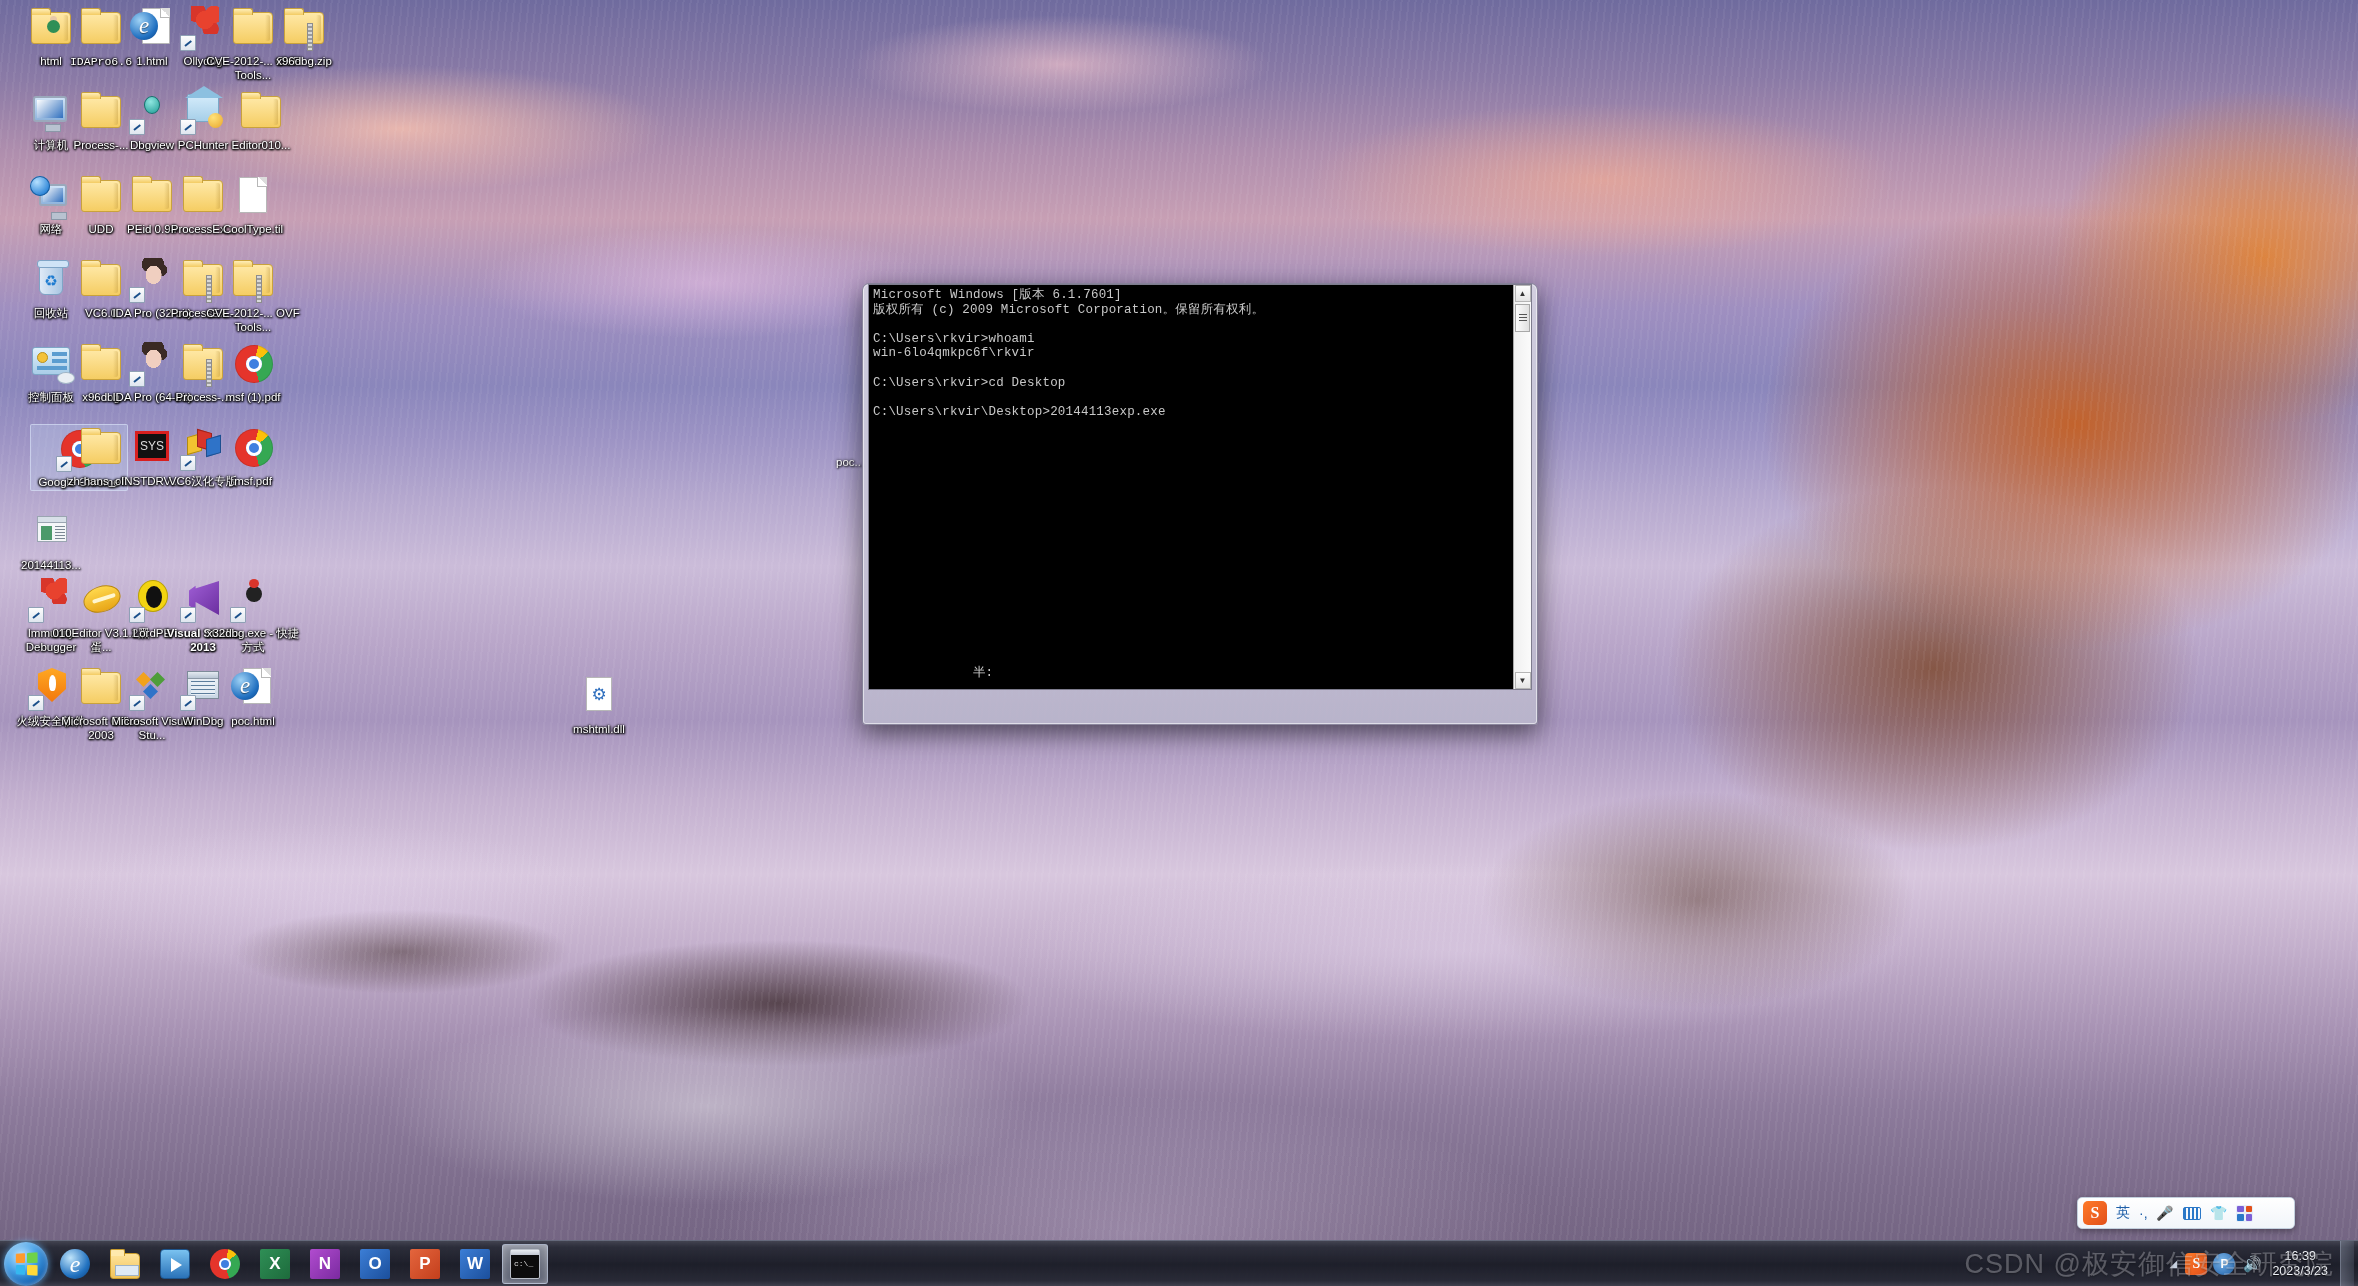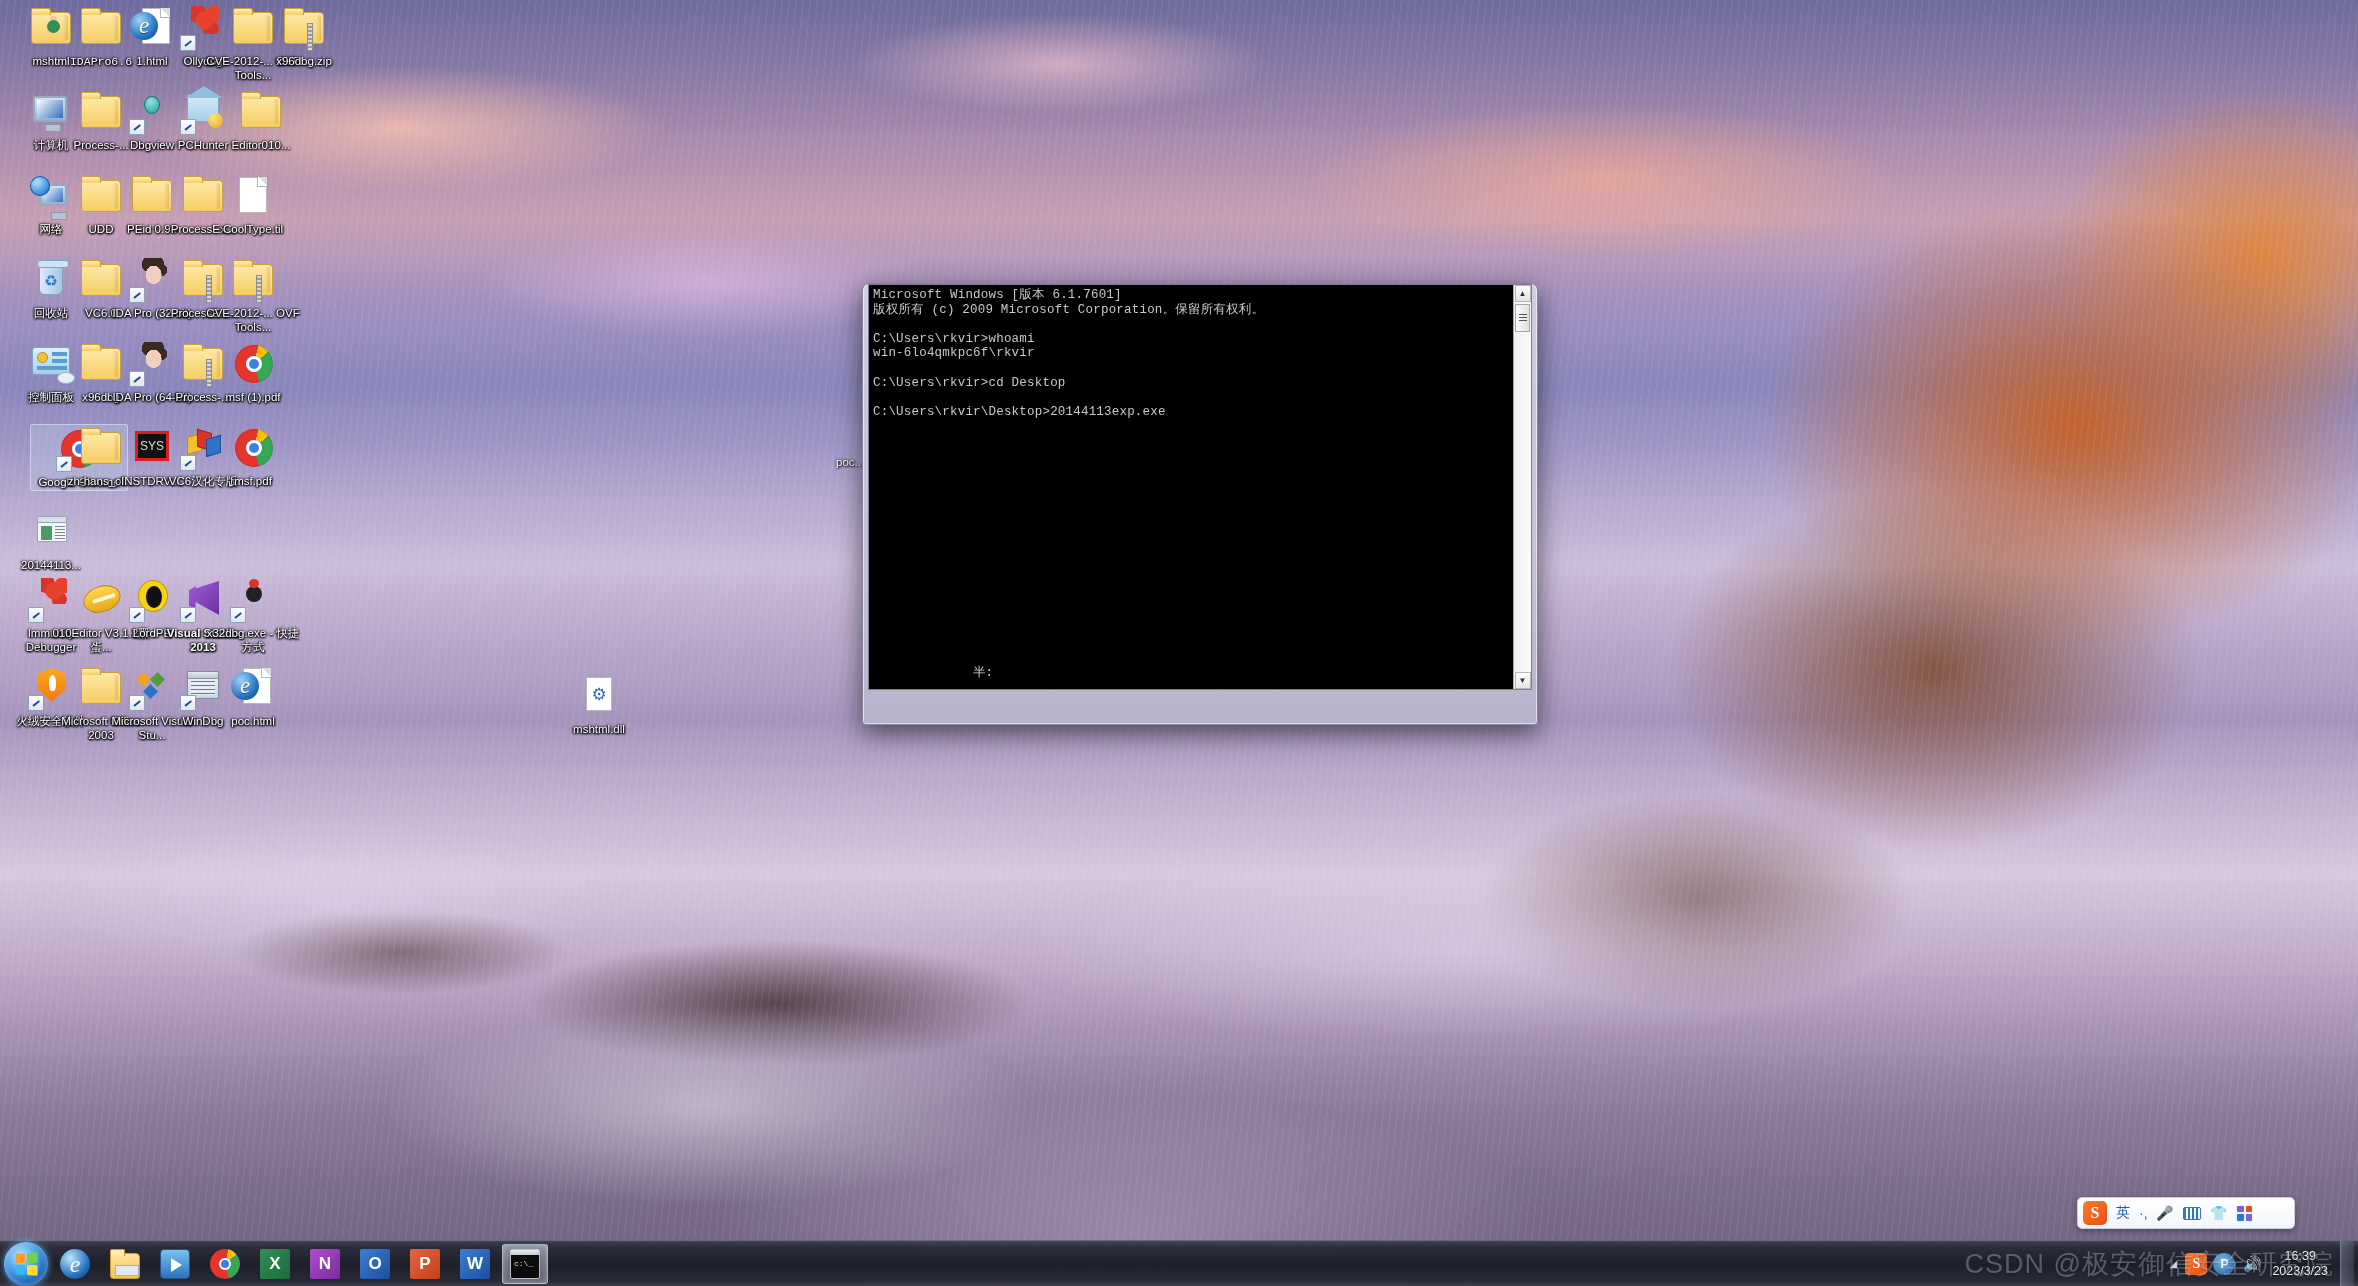--- a/index.html
+++ b/index.html
@@ -419,21 +419,21 @@
 <body>
 
 <div id="wallpaper"></div>
 
 <div id="icons">
     <div class="dicon" style="left: 2px; top: 4px;">
       <div class="glyph">
         <span class="ic-folder"></span>
         <span style="position:absolute;left:20px;top:16px;width:13px;height:13px;border-radius:50%;background:#2f8f56;z-index:4;box-shadow:0 -7px 0 -3px #e8c9a8;"></span>
       </div>
-      <div class="lbl">mshtml</div>
+      <div class="lbl">html</div>
     </div>
     <div class="dicon" style="left: 52px; top: 4px; font-family: Liberation Mono, monospace;">
       <div class="glyph">
         <span class="ic-folder"></span>
       </div>
       <div class="lbl">IDAPro6.6</div>
     </div>
     <div class="dicon" style="left: 103px; top: 4px;">
       <div class="glyph"><span class="ic-iedoc"><span class="ic-doc"></span><span class="ic-ie"></span></span></div>
       <div class="lbl">1.html</div>

